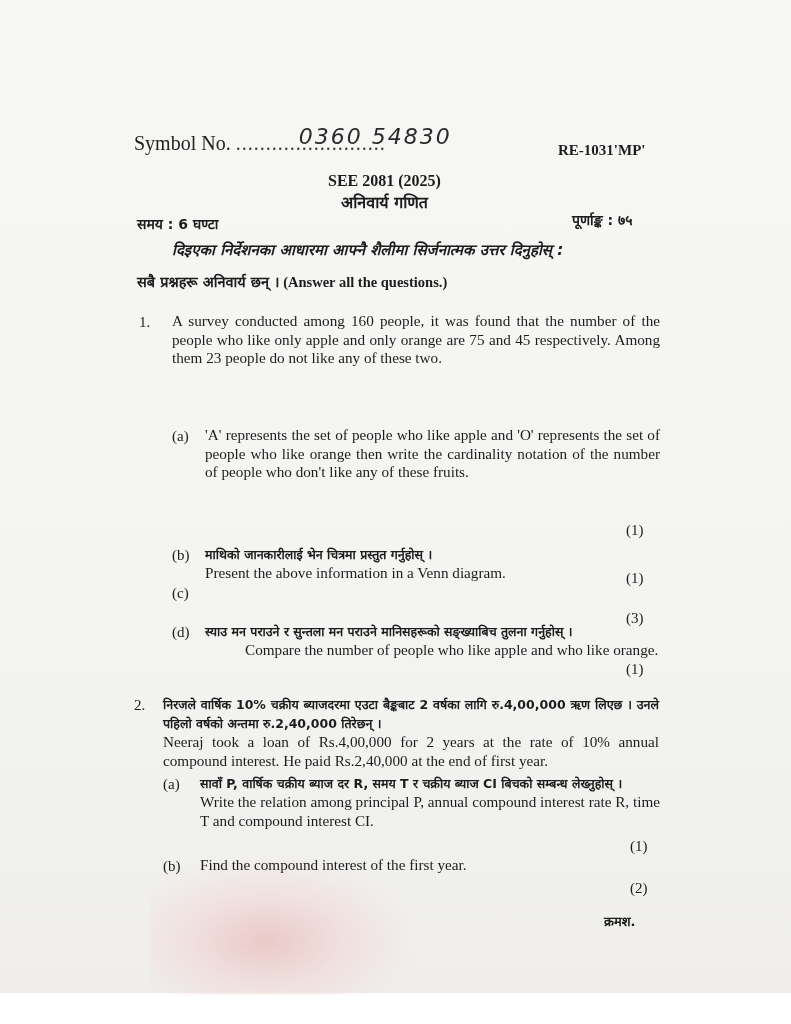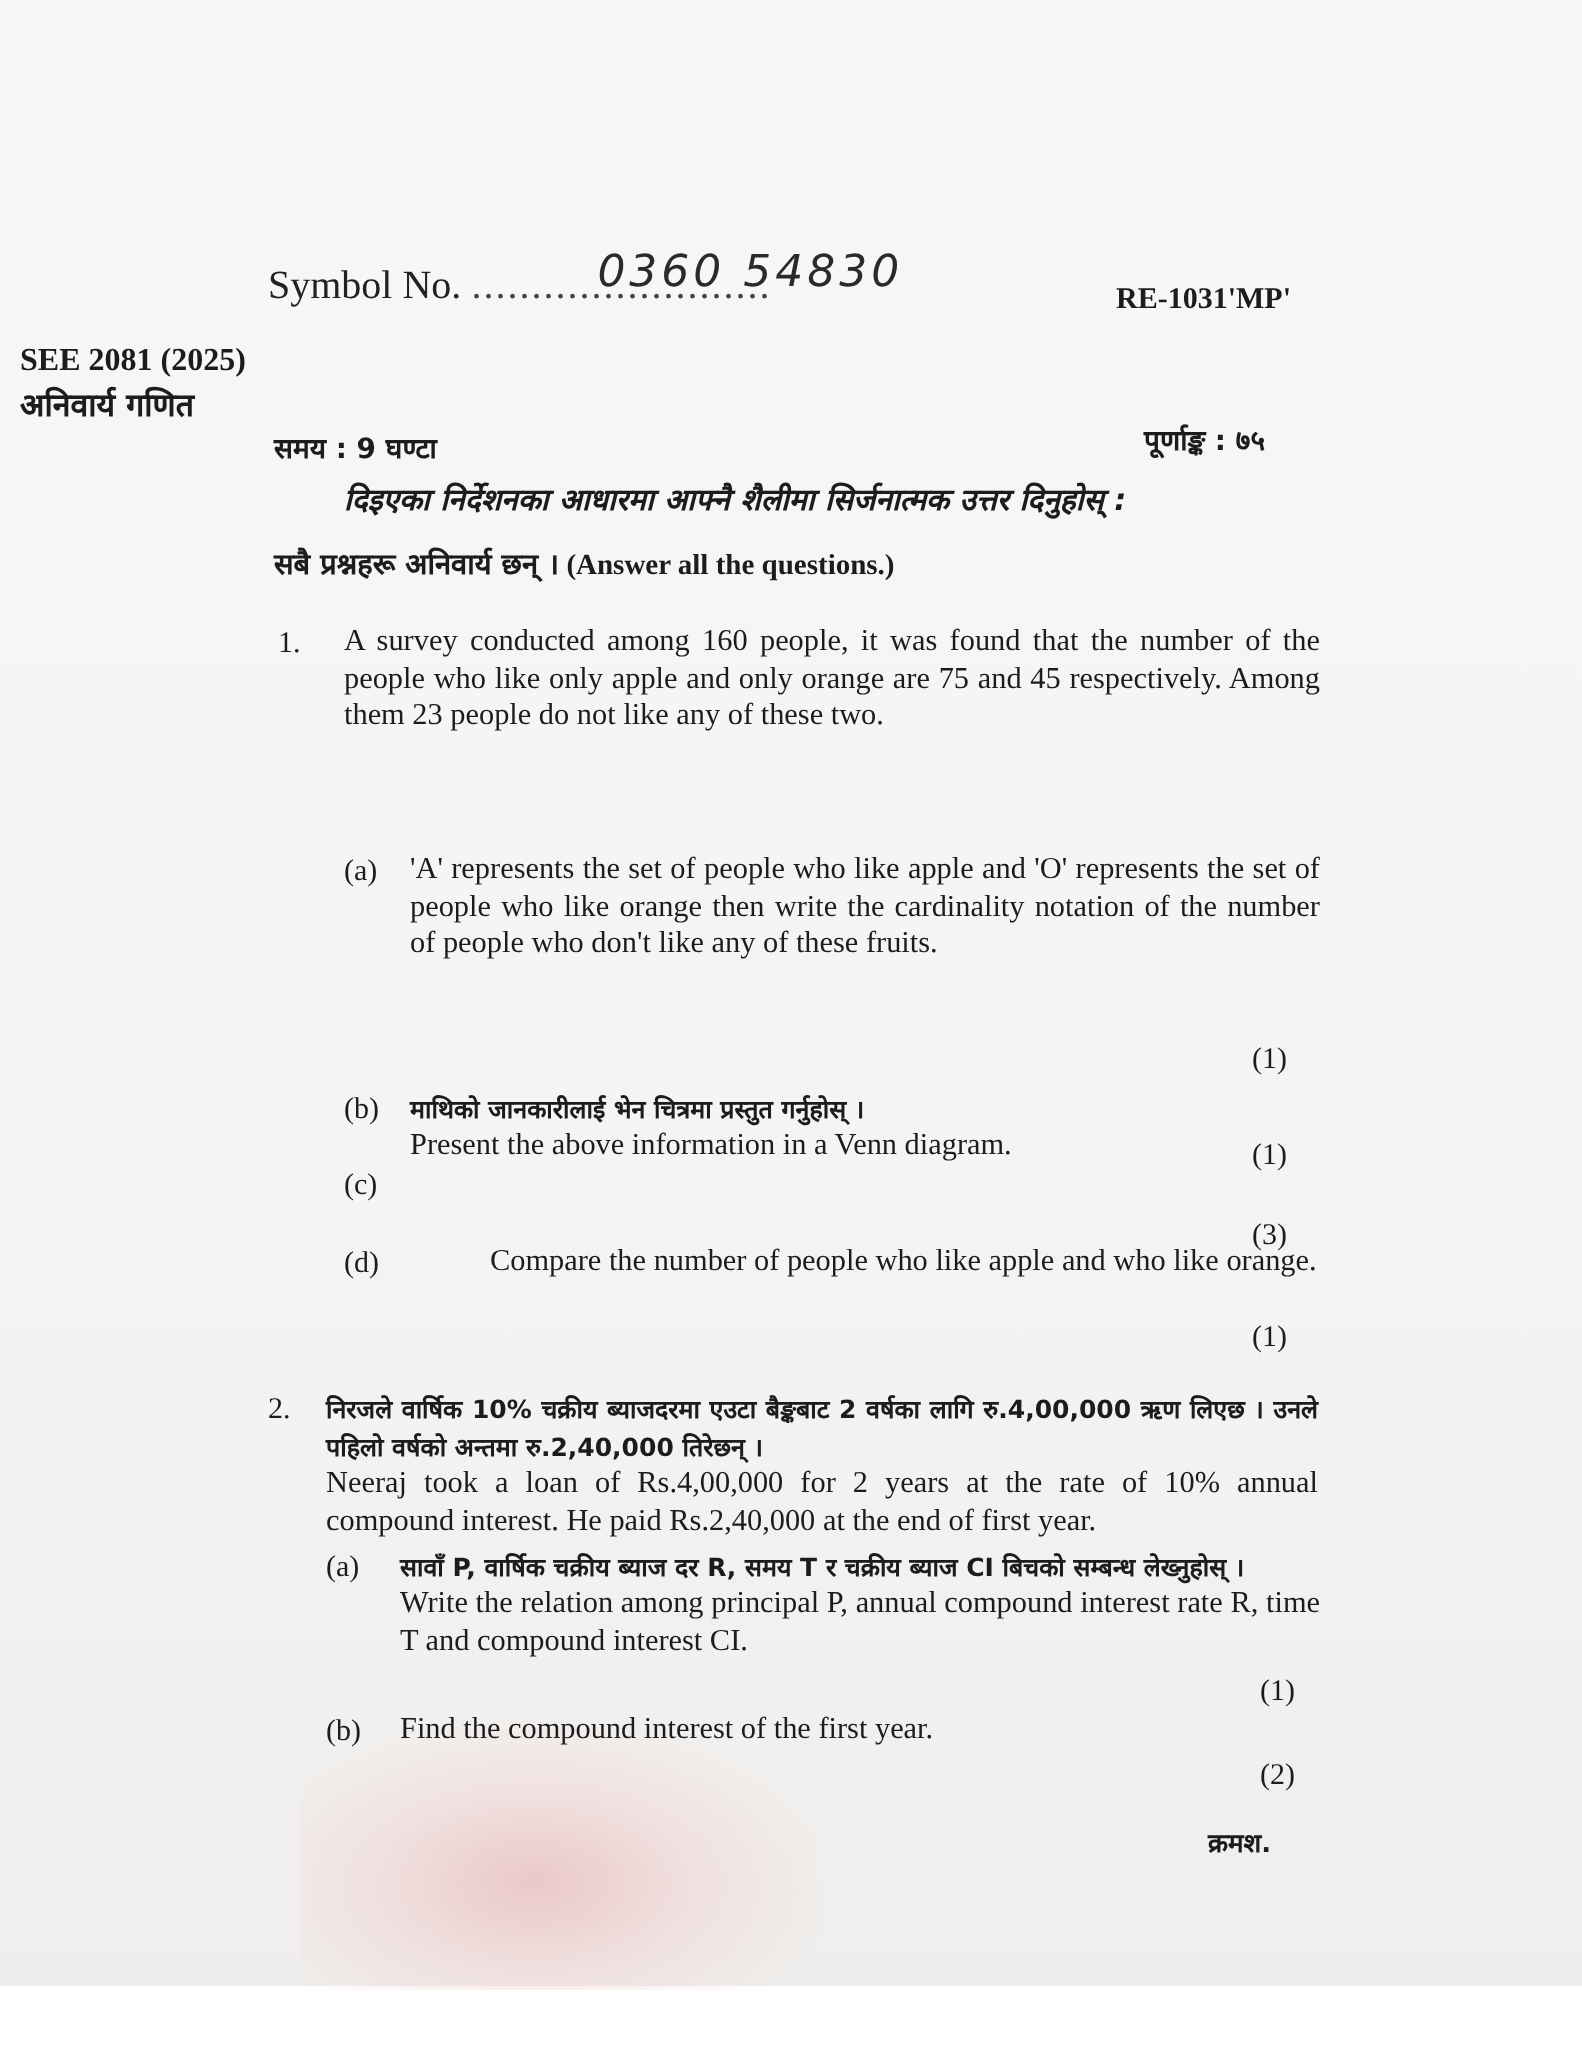--- a/index.html
+++ b/index.html
@@ -19,21 +19,21 @@
     .abs { position: absolute; white-space: nowrap; }
     .symbol { left: 134px; top: 130px; font-size: 20px; }
     .symbol .label { color: #222; }
     .symbol .dots { letter-spacing: 1px; color: #444; }
     .symbol .hand {
       font-family: "DejaVu Sans", sans-serif; font-style: italic; color: #2a2a2a;
       font-size: 22px; letter-spacing: 2px; position: relative; left: -92px; top: -6px;
     }
     .code { left: 558px; top: 142px; font-size: 15px; font-weight: bold; }
 
-    .center { left: 10px; width: 769px; }
+    .center { left: 0; width: 769px; text-align: center; }
     .exam { top: 172px; font-size: 16px; font-weight: bold; }
     .subject { top: 191px; font-size: 16px; font-weight: bold; font-family: "DejaVu Sans", sans-serif; }
 
     .time { left: 137px; top: 214px; font-size: 14px; font-weight: bold; font-family: "DejaVu Sans", sans-serif; }
     .marks { left: 572px; top: 210px; font-size: 14px; font-weight: bold; font-family: "DejaVu Sans", sans-serif; }
     .instruction { left: 172px; top: 239px; font-size: 15px; font-weight: bold; font-style: italic; font-family: "DejaVu Sans", sans-serif; }
     .all-q { left: 137px; top: 271px; font-size: 14.5px; font-weight: bold; }
     .all-q .np { font-family: "DejaVu Sans", sans-serif; }
 
     .qnum { position: absolute; font-size: 15px; }
@@ -54,21 +54,21 @@
   <div class="abs symbol">
     <span class="label">Symbol No.</span>
     <span class="dots">.........................</span>
     <span class="hand">0360 54830</span>
   </div>
   <div class="abs code">RE-1031'MP'</div>
 
   <div class="abs center exam">SEE 2081 (2025)</div>
   <div class="abs center subject">अनिवार्य गणित</div>
 
-  <div class="abs time">समय : 9 घण्टा</div>
+  <div class="abs time">समय : 6 घण्टा</div>
   <div class="abs marks">पूर्णाङ्क : ७५</div>
 
   <div class="abs instruction">दिइएका निर्देशनका आधारमा आफ्नै शैलीमा सिर्जनात्मक उत्तर दिनुहोस् :</div>
 
   <div class="abs all-q">
     <span class="np">सबै प्रश्नहरू अनिवार्य छन् ।</span>
     <span>(Answer all the questions.)</span>
   </div>
 
   <div class="qnum" style="left:139px; top:314px;">1.</div>
@@ -87,20 +87,21 @@
     <div class="np-text">माथिको जानकारीलाई भेन चित्रमा प्रस्तुत गर्नुहोस् ।</div>
     <div class="en-text">Present the above information in a Venn diagram.</div>
   </div>
   <div class="mark" style="left:626px; top:570px;">(1)</div>
 
   <div class="sub-label" style="left:172px; top:585px;">(c)</div>
   <div class="mark" style="left:626px; top:610px;">(3)</div>
 
   <div class="sub-label" style="left:172px; top:624px;">(d)</div>
   <div class="qtext sub-text" style="left:205px; top:622px;">
+    <div class="np-text">स्याउ मन पराउने र सुन्तला मन पराउने मानिसहरूको सङ्ख्याबिच तुलना गर्नुहोस् ।</div>
     <div class="en-text" style="width:420px;margin-left:40px;">Compare the number of people who like apple and who like orange.</div>
   </div>
   <div class="mark" style="left:626px; top:661px;">(1)</div>
 
   <div class="qnum" style="left:134px; top:697px;">2.</div>
   <div class="qtext" style="left:163px; top:695px; width:496px;">
     <div class="np-text">निरजले वार्षिक 10% चक्रीय ब्याजदरमा एउटा बैङ्कबाट 2 वर्षका लागि रु.4,00,000 ऋण लिएछ । उनले पहिलो वर्षको अन्तमा रु.2,40,000 तिरेछन् ।</div>
     <div class="en-text">Neeraj took a loan of Rs.4,00,000 for 2 years at the rate of 10% annual compound interest. He paid Rs.2,40,000 at the end of first year.</div>
   </div>
 

